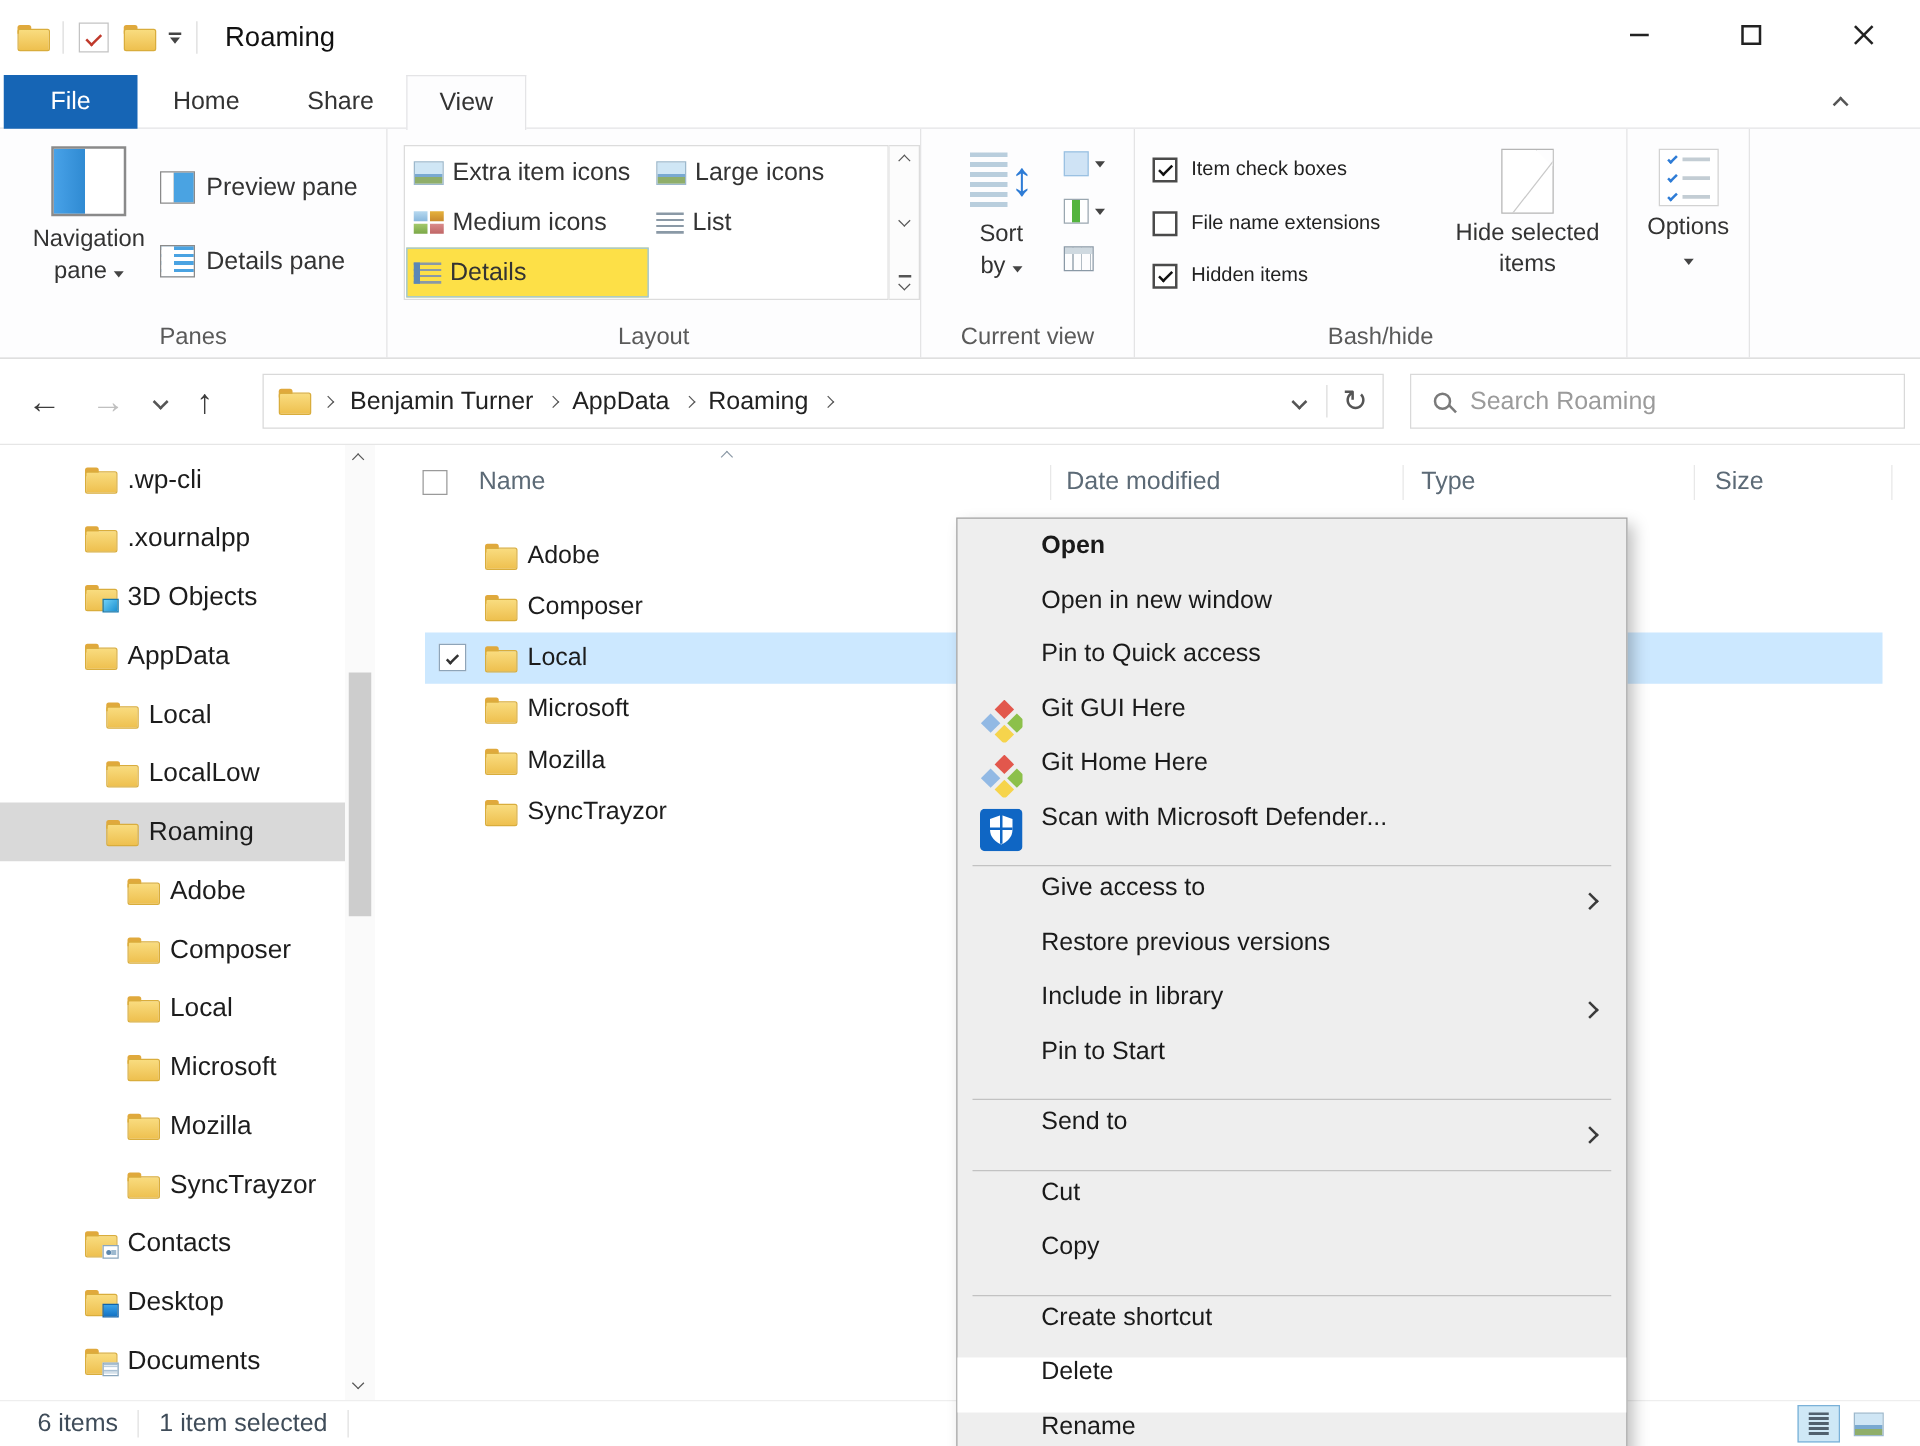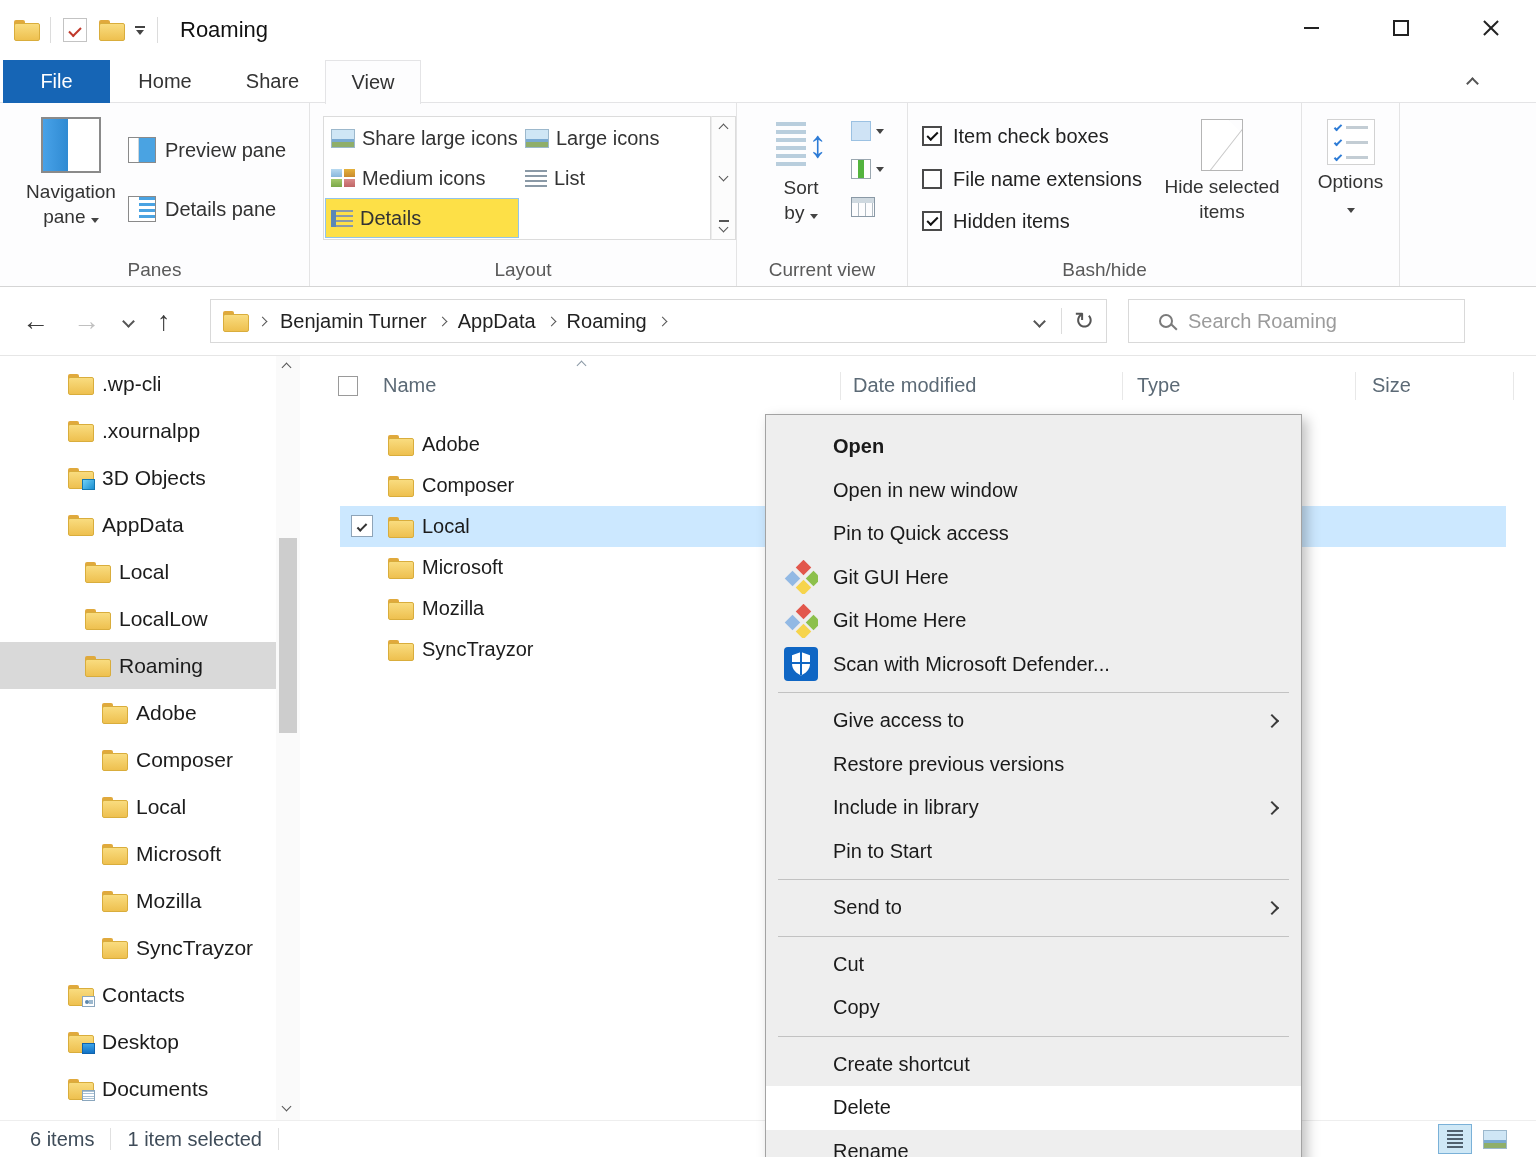--- a/index.html
+++ b/index.html
@@ -86,21 +86,21 @@
 .sortby-btn{position:absolute;left:20px;top:14px;width:88px}
 .sorticon{position:relative;width:56px;height:56px;margin:0 auto 2px}
 .sorticon .lines{position:absolute;left:3px;top:5px;width:30px;height:46px;background:repeating-linear-gradient(180deg,#b9cedd 0 4px,transparent 4px 8px)}
 .sorticon .arr{position:absolute;right:2px;top:2px;font-size:38px;color:#2e7cd6;line-height:50px}
 .mini-col{position:absolute;left:114px;top:14px;display:flex;flex-direction:column;gap:10px}
 .mini{display:flex;align-items:center;gap:5px;height:28px}
 .gb-ic{width:20px;height:20px;background:#cfe3f5;border:1px solid #9bc1e2}
 .ac-ic{width:20px;height:20px;border:1px solid #9aa7b0;background:linear-gradient(90deg,#fff 0 33%,#54b43e 33% 66%,#fff 66%)}
 .sc-ic{width:24px;height:20px;border:1px solid #8a99a6;background-image:linear-gradient(180deg,#cfd9e0 0 5px,transparent 5px),repeating-linear-gradient(90deg,transparent 0 6px,#b2bcc4 6px 7px)}
 
-.shk{position:absolute;left:14px;display:flex;align-items:center;gap:11px;font-size:20px;color:#222;height:22px}
+.shk{position:absolute;left:14px;display:flex;align-items:center;gap:11px;font-size:16px;color:#222;height:22px}
 .cb{width:20px;height:20px;border:2px solid #4a4a4a;background:#fff;display:flex;align-items:center;justify-content:center;flex:none}
 .cb .ckmark{border-color:#111;margin-top:-3px}
 .hidesel-btn{position:absolute;left:244px;top:16px;width:140px}
 .page-ic{position:relative;width:42px;height:52px;margin:0 auto 3px;border:1px solid #b5b5b5;background:#fff;overflow:hidden}
 .page-ic::before{content:"";position:absolute;right:-9px;top:-9px;width:18px;height:18px;background:#fdfdfe;border-left:1px solid #b5b5b5;transform:rotate(45deg)}
 .page-ic::after{content:"";position:absolute;left:-12px;bottom:18px;width:70px;height:1px;background:#c9c9c9;transform:rotate(-52deg)}
 .options-btn{position:absolute;left:0;right:0;top:16px}
 .opt-ic{width:48px;height:46px;margin:0 auto 4px;border:1px solid #d2d2d2;background:#fff;padding:5px 6px;display:flex;flex-direction:column;justify-content:space-between}
 .opt-row{display:flex;align-items:center;gap:4px}
 .opt-row .ckmark{width:8px;height:4px;border-color:#2e7cd6;border-width:2px;flex:none}
@@ -109,21 +109,21 @@
 
 .addrrow{position:absolute;top:287px;left:0;right:0;height:69px;background:#fff;border-bottom:1px solid #e6e6e6}
 .navbtns{position:absolute;left:0;top:0;height:100%;display:flex;align-items:center;gap:24px;padding-left:22px}
 .navglyph{font-size:27px;color:#3d3d3d}
 .navglyph.dis{color:#c0c0c0}
 .crumbbar{position:absolute;left:210px;top:12px;width:897px;height:44px;border:1px solid #d9d9d9;display:flex;align-items:center;font-size:20px;color:#222;padding-left:12px}
 .crumb{padding:0 6px}
 .crumb-extra{margin-left:auto;display:flex;align-items:center;height:100%}
 .crumb-extra .btn{width:44px;height:100%;display:flex;align-items:center;justify-content:center}
 .refresh{font-size:24px;color:#555}
-.searchbox{position:absolute;left:1128px;top:12px;width:337px;height:44px;border:1px solid #d9d9d9;display:flex;align-items:center;padding-left:30px;gap:15px}
+.searchbox{position:absolute;left:1128px;top:12px;width:396px;height:44px;border:1px solid #d9d9d9;display:flex;align-items:center;padding-left:18px;gap:15px}
 .mag{position:relative;width:14px;height:14px;border:2px solid #7a7a7a;border-radius:50%;flex:none}
 .mag::after{content:"";position:absolute;width:8px;height:2px;background:#7a7a7a;right:-7px;bottom:-2px;transform:rotate(45deg)}
 .searchbox input{border:none;outline:none;font-size:20px;color:#333;width:320px;font-family:inherit}
 .searchbox input::placeholder{color:#9b9b9b}
 
 
 .sidebar{position:absolute;left:0;top:356px;width:300px;bottom:37px;background:#fff;overflow:hidden}
 .stree{position:absolute;top:4px;left:0;right:24px}
 .sitem{height:47px;display:flex;align-items:center;gap:10px;font-size:21px;color:#1c1c1c}
 .lv0{padding-left:68px}.lv1{padding-left:85px}.lv2{padding-left:102px}
@@ -145,21 +145,21 @@
 .frows{position:absolute;top:68px;left:0;right:0}
 .frow{position:relative;height:41px;display:flex;align-items:center;font-size:20px;color:#1c1c1c}
 .frow .folder{margin-left:88px;position:relative;z-index:1}
 .frow .fname{margin-left:10px;position:relative;z-index:1}
 .frow.sel::before{content:"";position:absolute;left:40px;width:1166px;top:0;bottom:0;background:#cce8ff}
 .rcb{position:absolute;left:51px;top:9px;width:22px;height:22px;border:1px solid #8ea4b8;background:#fff;display:flex;align-items:center;justify-content:center;z-index:1}
 .rcb .ckmark{width:10px;height:5px;border-color:#333}
 
 
 .cmenu{position:absolute;left:765px;top:414px;width:537px;height:758px;background:#eee;border:1px solid #a3a3a3;box-shadow:5px 5px 12px rgba(0,0,0,.25);z-index:50;padding-top:10px;font-size:20px;color:#1a1a1a}
-.mi{position:relative;height:43.5px;display:flex;align-items:center;padding-left:67px}
+.mi{position:relative;height:43.5px;display:flex;align-items:flex-start;padding-left:67px}
 .mi.bold{font-weight:bold}
 .mi.hover{background:#fff}
 .micon{position:absolute;left:18px;top:50%;transform:translateY(-50%);width:34px;height:34px}
 .sub{position:absolute;right:24px;top:50%;width:10px;height:10px;border-top:2px solid #3a3a3a;border-right:2px solid #3a3a3a;transform:translateY(-50%) rotate(45deg)}
 .msep{height:1px;background:#c2c2c2;margin:6px 12px}
 
 
 .statusbar{position:absolute;left:0;right:0;bottom:0;height:37px;background:#fff;border-top:1px solid #eee;display:flex;align-items:center;font-size:20px;color:#3f4c59;z-index:10}
 .statusbar .first{margin-left:30px}
 .sdiv{width:1px;height:22px;background:#e0e0e0;margin:0 16px}
@@ -226,21 +226,21 @@
       <span class="dpicon"></span>
       <span>Details pane</span>
     </div>
     <div class="glabel">Panes</div>
   </div>
 
   <div class="rgroup g-layout">
     <div class="layout-box">
       <div class="lopt">
           <span class="ic-thumb"></span>
-          <span>Share large icons</span>
+          <span>Extra item icons</span>
         </div>
       <div class="lopt">
           <span class="ic-thumb"></span>
           <span>Large icons</span>
         </div>
       <div class="lopt">
           <span class="ic-grid"></span>
           <span>Medium icons</span>
         </div>
       <div class="lopt">

